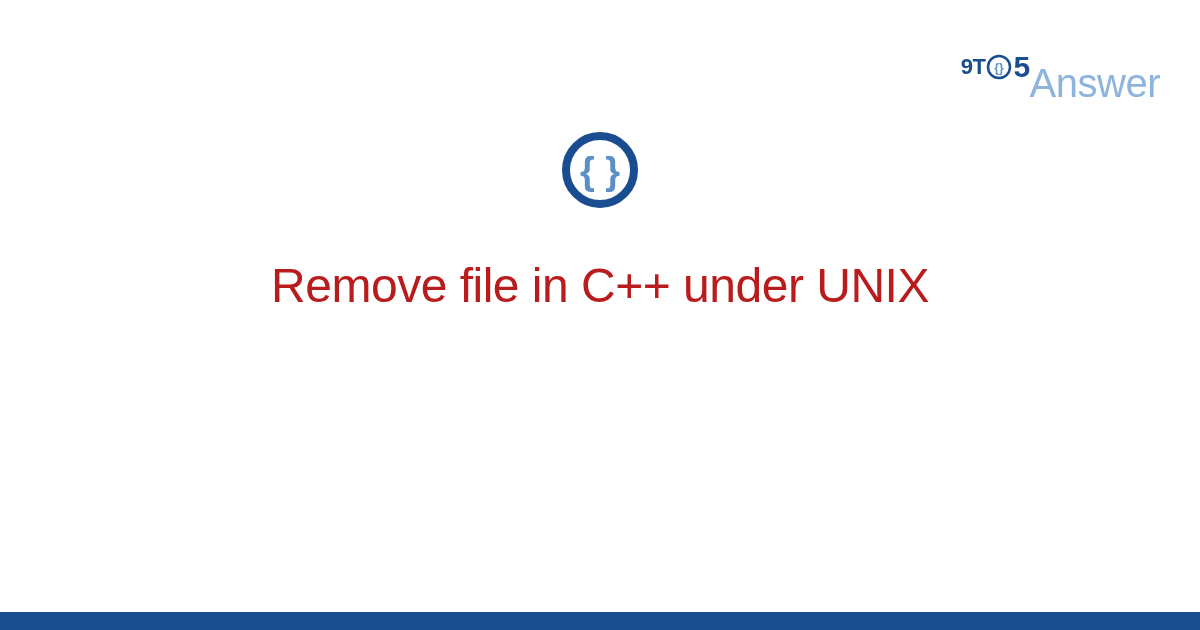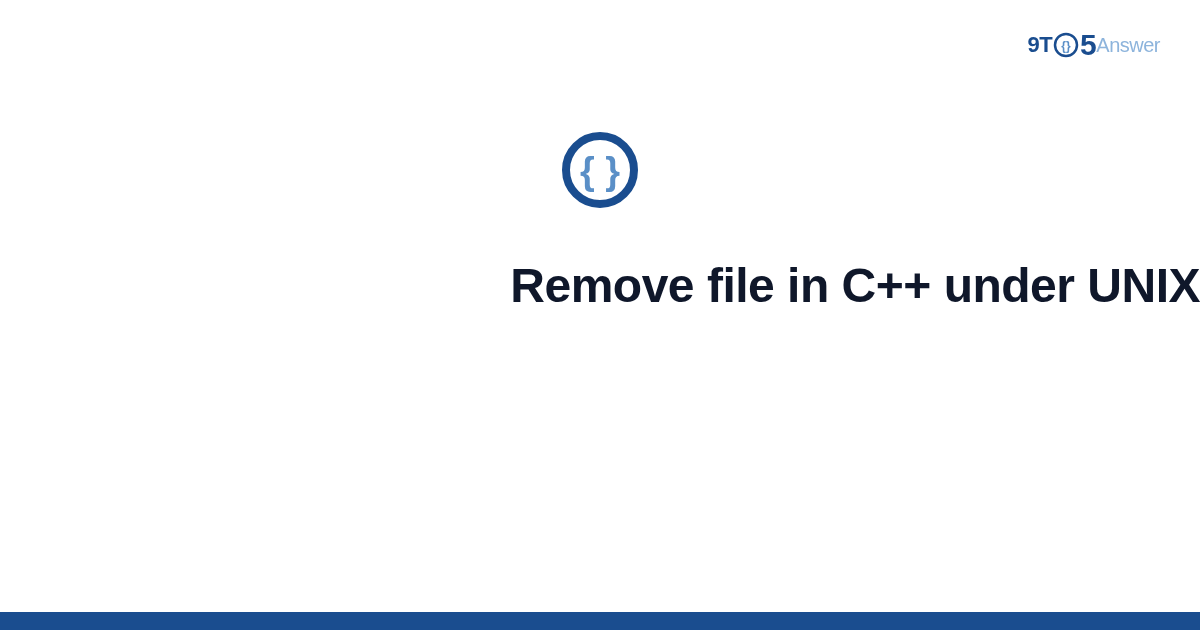--- a/index.html
+++ b/index.html
@@ -35,42 +35,43 @@
       vertical-align: middle;
       margin: 0 1px;
     }
     .logo-5 {
       color: #1a4d8f;
       font-size: 30px;
       letter-spacing: -0.5px;
     }
     .logo-answer {
       color: #8db4dc;
-      font-size: 20px;
+      font-size: 40px;
       font-weight: 500;
       letter-spacing: -0.5px;
+      margin-top: 33px;
     }
     .center-icon {
       position: absolute;
       top: 130px;
       left: 50%;
       transform: translateX(-50%);
       width: 80px;
       height: 80px;
     }
     .title {
       position: absolute;
       top: 258px;
       left: 50%;
       transform: translateX(-50%);
       width: 100%;
-      text-align: right;
+      text-align: center;
       font-size: 48px;
-      font-weight: 700;
-      color: #0f172a;
+      font-weight: 400;
+      color: #b91c1c;
       letter-spacing: -0.5px;
     }
     .bottom-bar {
       position: absolute;
       bottom: 0;
       left: 0;
       width: 100%;
       height: 18px;
       background: #1a4d8f;
     }

